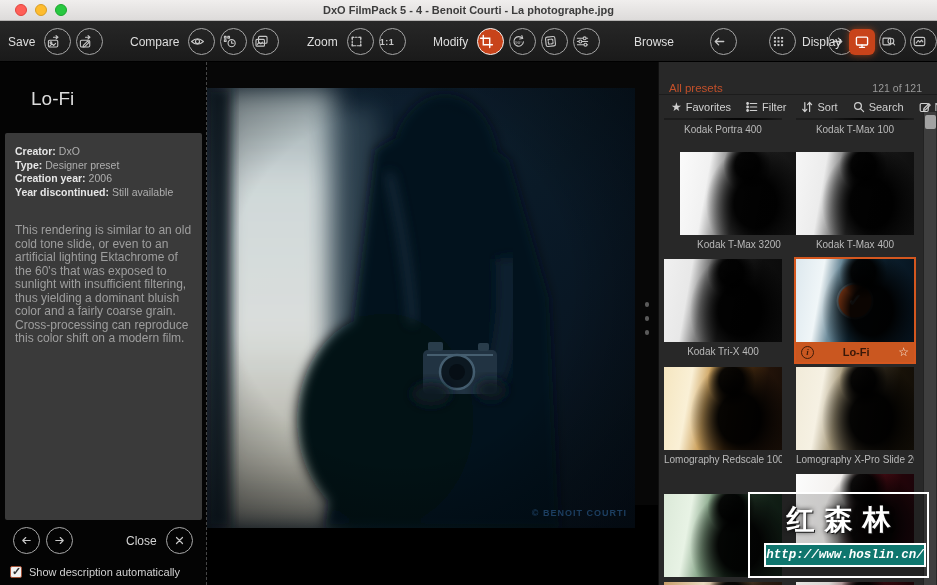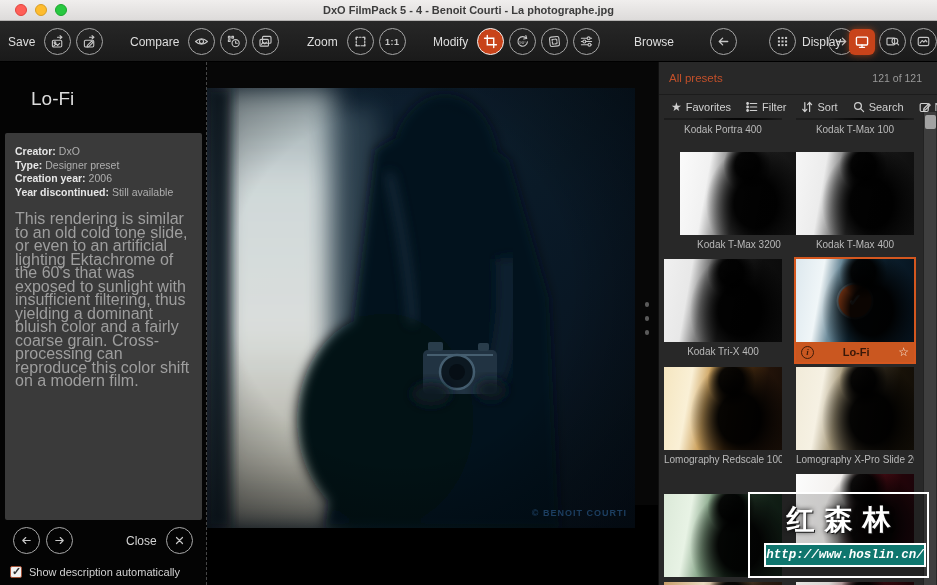--- a/index.html
+++ b/index.html
@@ -16,40 +16,40 @@
   .light.yellow { background:#febc2e; border:0.5px solid #d89e24; }
   .light.green { background:#28c840; border:0.5px solid #1da62f; }
   .win-title { font-size:11px; font-weight:bold; color:#3c3c3c; }
 
   
   .toolbar { position:absolute; left:0; top:21px; width:937px; height:41px;
     background:linear-gradient(#272727,#1a1a1a); border-bottom:1px solid #000; }
   .tb-group { position:absolute; top:0; height:41px; display:flex; align-items:center; gap:5px; }
   .tb-label { font-size:12px; color:#dedede; margin-right:4px; }
   .tb-circle { width:27px; height:27px; border:1.5px solid #a6a6a6; border-radius:50%;
-    display:flex; align-items:center; justify-content:center; color:#c7c7c7; flex:0 0 auto; }
+    display:flex; align-items:center; justify-content:flex-start; color:#c7c7c7; flex:0 0 auto; }
   .tb-circle svg { width:17px; height:17px; }
   .tb-circle.active { background:#c8431a; border-color:#f2f2f2; color:#fff; }
   .tb-square { width:26px; height:26px; border-radius:6px; background:#c8431a;
     box-shadow:0 0 7px rgba(210,80,25,.65); display:flex; align-items:center; justify-content:center; color:#fff; }
   .tb-square svg { width:18px; height:18px; }
   .ratio-txt { font-size:9px; font-weight:bold; letter-spacing:0.5px; }
   .g-save{left:8px;} .g-compare{left:130px;} .g-zoom{left:307px;}
   .g-modify{left:433px;} .g-browse{left:634px;gap:32px;} .g-display{left:802px;}
   .g-display{gap:4px;}
 
   
   .left-panel { position:absolute; left:0; top:62px; width:207px; height:523px;
     background:#040404; border-right:1px dashed #454545; z-index:5; }
   .preset-title { position:absolute; left:31px; top:26px; font-size:19px; color:#dcdcdc; font-weight:400; }
   .desc-box { position:absolute; left:5px; top:71px; width:197px; height:387px;
     background:#3a3a3a; border-radius:2px; padding:12px 10px; }
   .meta-line { font-size:10.5px; line-height:13.5px; color:#aeaeae; }
   .meta-line b { color:#e6e6e6; font-weight:bold; margin-right:3px; }
-  .desc-text { margin-top:13px; font-size:16px; line-height:13.5px; color:#9e9e9e; }
+  .desc-text { margin-top:25px; font-size:12px; line-height:13.5px; color:#9e9e9e; }
   .nav-row { position:absolute; left:0; top:464px; width:207px; height:30px; }
   .nav-circle { position:absolute; width:27px; height:27px; border:1.5px solid #a8a8a8;
     border-radius:50%; color:#c7c7c7; display:flex; align-items:center; justify-content:center; }
   .nav-circle svg { width:15px; height:15px; }
   .nav-prev{left:13px; top:1px;} .nav-next{left:46px; top:1px;} .nav-x{left:166px; top:1px;}
   .close-label { position:absolute; left:126px; top:8px; font-size:12px; color:#d4d4d4; }
   .check-row { position:absolute; left:10px; top:504px; display:flex; align-items:center; gap:7px; }
   .checkbox { width:12px; height:12px; background:#f2f2f2; border:1px solid #a35238;
     border-radius:2px; position:relative; }
   .checkbox[data-checked="true"]::after { content:"✓"; position:absolute; left:1px; top:-2px;
@@ -59,21 +59,21 @@
   
   .image-area { position:absolute; left:207px; top:62px; width:451px; height:443px; background:#070707;font-weight:bold; }
   .photo { position:absolute; left:0; top:26px; width:428px; height:440px; }
   .photo svg { display:block; }
   .splitter { position:absolute; left:436px; top:240px; width:8px; height:96px; }
   .splitter i { display:block; width:4.5px; height:4.5px; border-radius:50%; background:#5a5a5a; margin:0 auto 9.5px; }
 
   
   .right-panel { position:absolute; left:658px; top:62px; width:279px; height:523px;
     background:#282828; border-left:1px solid #101010; }
-  .browser-header { height:33px; display:flex; align-items:center; justify-content:space-between;
+  .browser-header { height:33px; display:flex; align-items:flex-end; justify-content:space-between;
     padding:0 15px 0 10px; border-bottom:1px solid #1c1c1c; }
   .browser-title { font-size:11.5px; color:#c2502a; }
   .browser-count { font-size:10.5px; color:#999; }
   .browser-actions { height:23px; display:flex; align-items:center; padding-left:12px; gap:15px; }
   .action-item { display:flex; align-items:center; gap:4px; font-size:11px; color:#d0d0d0; }
   .action-item svg { width:12px; height:12px; }
   .star-glyph { font-size:12px; color:#cfcfcf; }
 
   .grid-viewport { position:absolute; left:0; top:56px; width:264px; height:467px; overflow:hidden; }
   .cell { position:absolute; width:118px; }

